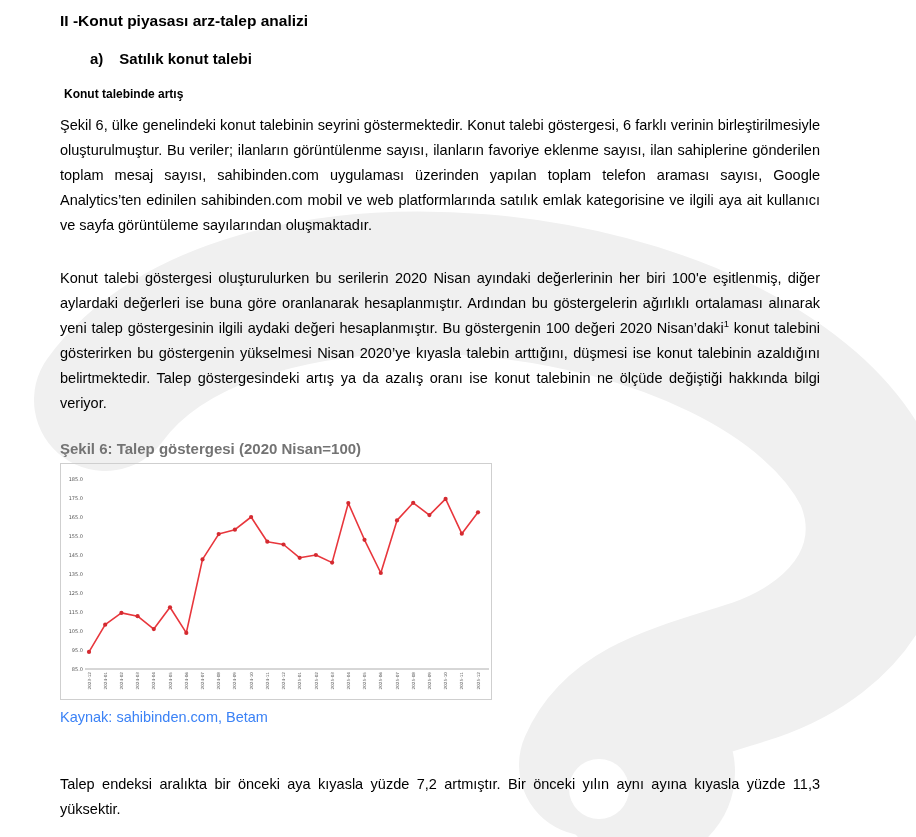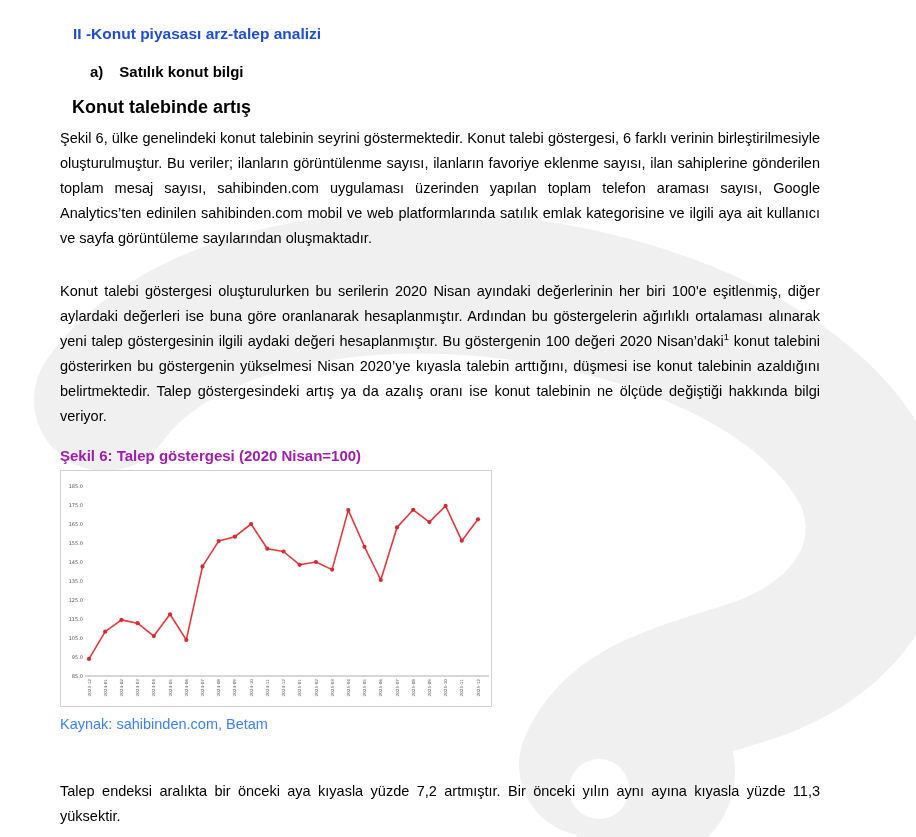--- a/index.html
+++ b/index.html
@@ -3,30 +3,30 @@
 <meta charset="utf-8">
 <style>
   html,body{margin:0;padding:0;}
   body{
     width:916px;height:837px;background:#ffffff;position:relative;overflow:hidden;
     font-family:"Liberation Sans",sans-serif;color:#1c1c1c;
     -webkit-font-smoothing:antialiased;
   }
   .watermark{position:absolute;top:0;left:0;z-index:0;}
   .content{position:relative;z-index:1;padding:10px 96px 0 60px;}
-  .h-main{font-size:15.5px;font-weight:bold;color:#1d4ed8;margin:13px;line-height:21px;}
+  .h-main{font-size:15.5px;font-weight:bold;color:#000000;margin:0;line-height:21px;}
   .h-sub{font-size:15px;font-weight:bold;color:#000;margin:17px 0 0 30px;line-height:21px;}
   .h-sub .sub-label{display:inline-block;margin-right:16px;}
-  .h-sec{font-size:18px;font-weight:bold;color:#000;margin:15px 0 0 12px;line-height:21px;}
+  .h-sec{font-size:12px;font-weight:bold;color:#000;margin:15px 0 0 4px;line-height:21px;}
   p.body-par{font-size:14.5px;line-height:25px;text-align:justify;margin:0;color:#000000;}
   p.p1{margin-top:8px;}
   p.p2{margin-top:28px;}
   p.p3{margin-top:44px;text-align:justify;}
   sup.fnote{font-size:9.5px;line-height:0;vertical-align:super;}
-  .fig-title{font-size:15px;font-weight:bold;color:#a21caf;margin:16px 0 0 0;line-height:21px;}
+  .fig-title{font-size:15px;font-weight:bold;color:#737373;margin:22px 0 0 0;line-height:21px;}
   .chart-box{
     width:430px;height:235px;margin-top:4px;border:1px solid #cfcfcf;
     background:transparent;box-sizing:content-box;
   }
   .chart-box svg{display:block;}
   .kaynak{font-size:14.5px;line-height:21px;margin:7px 0 8px 0;color:#3b82f6;text-align:left;}
 </style>
 </head>
 <body>
 
@@ -34,21 +34,21 @@
   <path d="M 105 400 C 170 310 320 272 480 285 C 660 300 815 375 865 475 C 900 555 855 635 755 670 C 678 695 615 708 590 765" fill="none" stroke="#f0f0f0" stroke-width="142" stroke-linecap="round"></path>
   <circle cx="643" cy="772" r="92" fill="#f0f0f0"></circle>
   <circle cx="599" cy="789" r="30" fill="#ffffff"></circle>
 </svg>
 
 <div class="content">
 
   <h1 class="h-main">II -Konut piyasası arz-talep analizi</h1>
 
   <div class="h-sub">
-    <span class="sub-label">a)</span><span>Satılık konut bilgi</span>
+    <span class="sub-label">a)</span><span>Satılık konut talebi</span>
   </div>
 
   <h2 class="h-sec">Konut talebinde artış</h2>
 
   <p class="body-par p1">Şekil 6, ülke genelindeki konut talebinin seyrini göstermektedir. Konut talebi göstergesi, 6 farklı verinin birleştirilmesiyle oluşturulmuştur. Bu veriler; ilanların görüntülenme sayısı, ilanların favoriye eklenme sayısı, ilan sahiplerine gönderilen toplam mesaj sayısı, sahibinden.com uygulaması üzerinden yapılan toplam telefon araması sayısı, Google Analytics’ten edinilen sahibinden.com mobil ve web platformlarında satılık emlak kategorisine ve ilgili aya ait kullanıcı ve sayfa görüntüleme sayılarından oluşmaktadır.</p>
 
   <p class="body-par p2"><span>Konut talebi göstergesi oluşturulurken bu serilerin 2020 Nisan ayındaki değerlerinin her biri 100'e eşitlenmiş, diğer aylardaki değerleri ise buna göre oranlanarak hesaplanmıştır. Ardından bu göstergelerin ağırlıklı ortalaması alınarak yeni talep göstergesinin ilgili aydaki değeri hesaplanmıştır. Bu göstergenin 100 değeri 2020 Nisan’daki</span><sup class="fnote">1</sup><span> konut talebini gösterirken bu göstergenin yükselmesi Nisan 2020’ye kıyasla talebin arttığını, düşmesi ise konut talebinin azaldığını belirtmektedir. Talep göstergesindeki artış ya da azalış oranı ise konut talebinin ne ölçüde değiştiği hakkında bilgi veriyor.</span></p>
 
   <div class="fig-title">Şekil 6: Talep göstergesi (2020 Nisan=100)</div>
 

